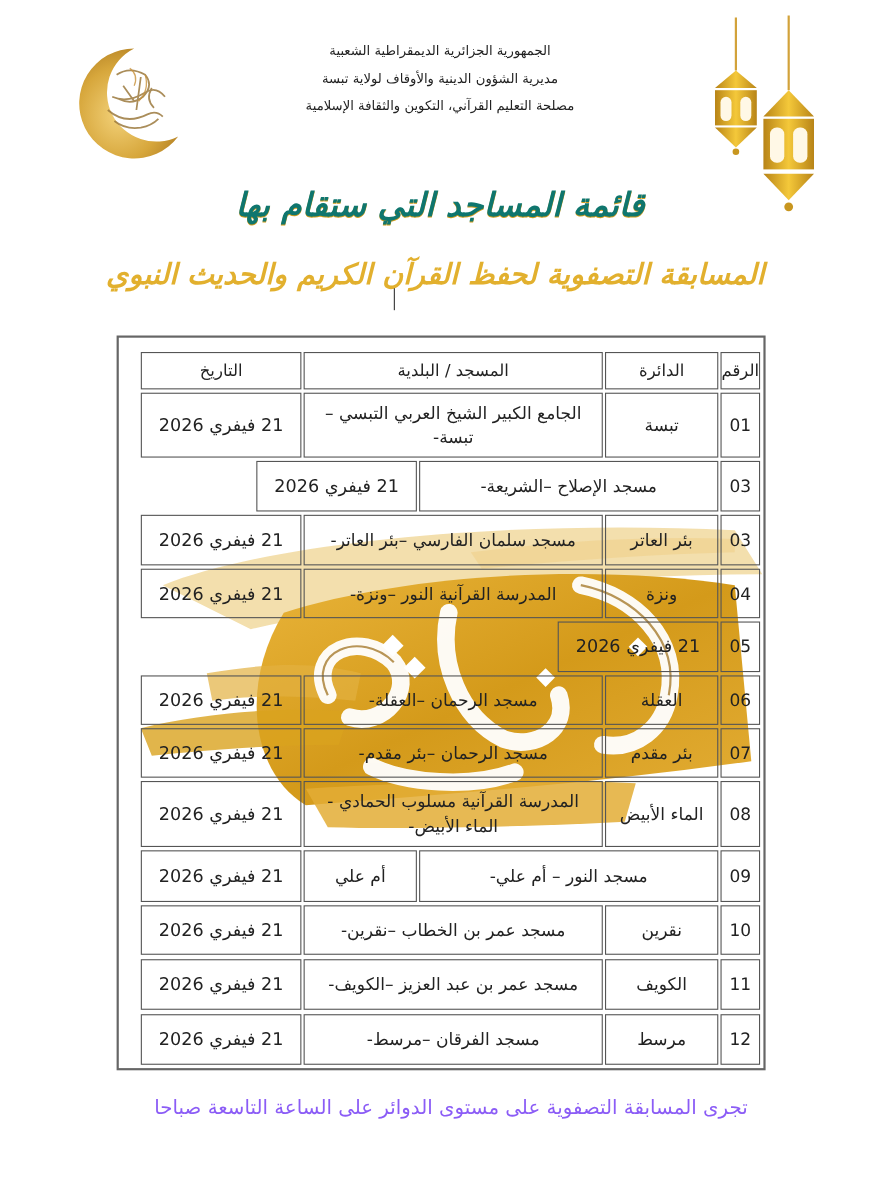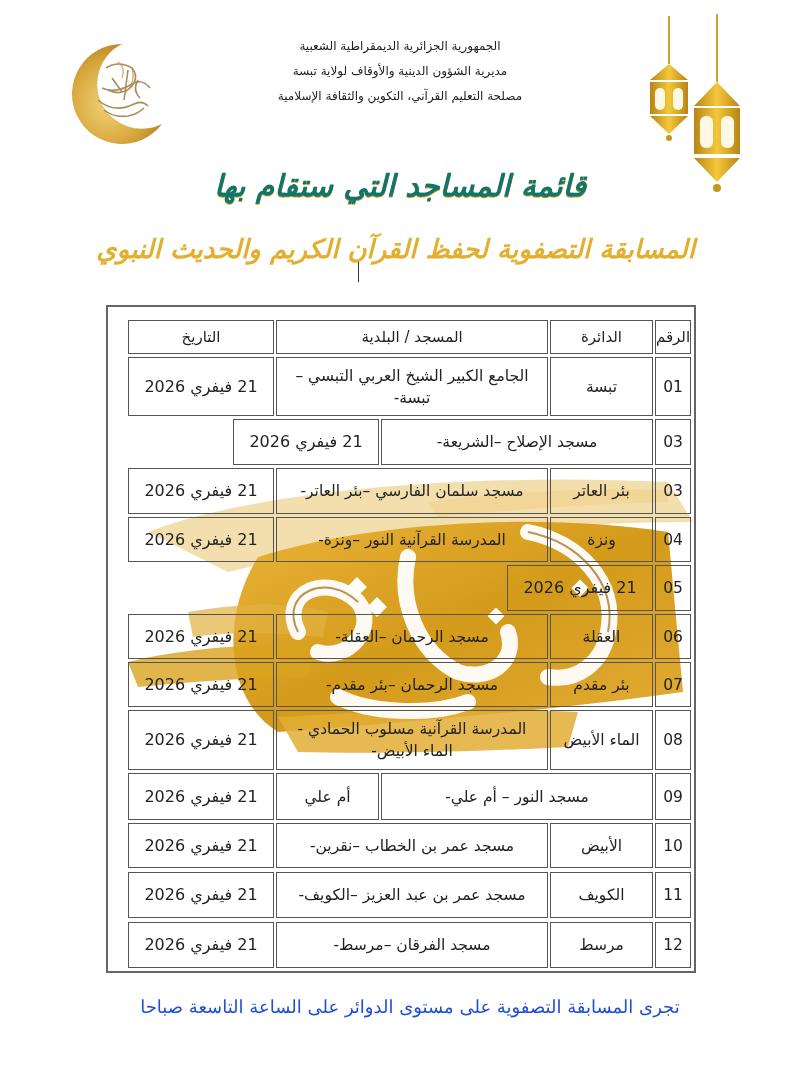--- a/index.html
+++ b/index.html
@@ -48,21 +48,21 @@
     }
     .c-num { width: 36px; }
     .c-daira { width: 103px; }
     .c-masjid { width: 272px; padding: 0 6px; }
     .c-date { width: 146px; direction: rtl; }
     .hdr .cell { font-size: 15px; margin-top: 12px; }
     .date-text { direction: rtl; unicode-bidi: plaintext; font-size: 16px; }
 
     .footer-note {
       position: absolute; left: 100px; top: 996px; width: 620px; text-align: center;
-      font-family: "DejaVu Serif", serif; font-size: 18px; color: #1d4ed8; direction: rtl; white-space: nowrap;
+      font-family: "DejaVu Serif", serif; font-size: 18px; color: #8b5cf6; direction: rtl; white-space: nowrap;
     }
   </style>
 </head>
 <body>
 
 <div class="header-lines">
   <div>الجمهورية الجزائرية الديمقراطية الشعبية</div>
   <div>مديرية الشؤون الدينية والأوقاف لولاية تبسة</div>
   <div>مصلحة التعليم القرآني، التكوين والثقافة الإسلامية</div>
 </div>
@@ -233,21 +233,21 @@
     <div class="cell c-num">09</div>
     <div class="cell c-masjid">مسجد النور – أم علي-</div>
     <div class="cell c-daira">أم علي</div>
     <div class="cell c-date">
         <span class="date-text">21 فيفري 2026</span>
       </div>
   </div>
 
   <div class="row" style="top:516px;height:45px;">
     <div class="cell c-num">10</div>
-    <div class="cell c-daira">الأبيض</div>
+    <div class="cell c-daira">نقرين</div>
     <div class="cell c-masjid">مسجد عمر بن الخطاب –نقرين-</div>
     <div class="cell c-date">
         <span class="date-text">21 فيفري 2026</span>
       </div>
   </div>
 
   <div class="row" style="top:565px;height:46px;">
     <div class="cell c-num">11</div>
     <div class="cell c-daira">الكويف</div>
     <div class="cell c-masjid">مسجد عمر بن عبد العزيز –الكويف-</div>

